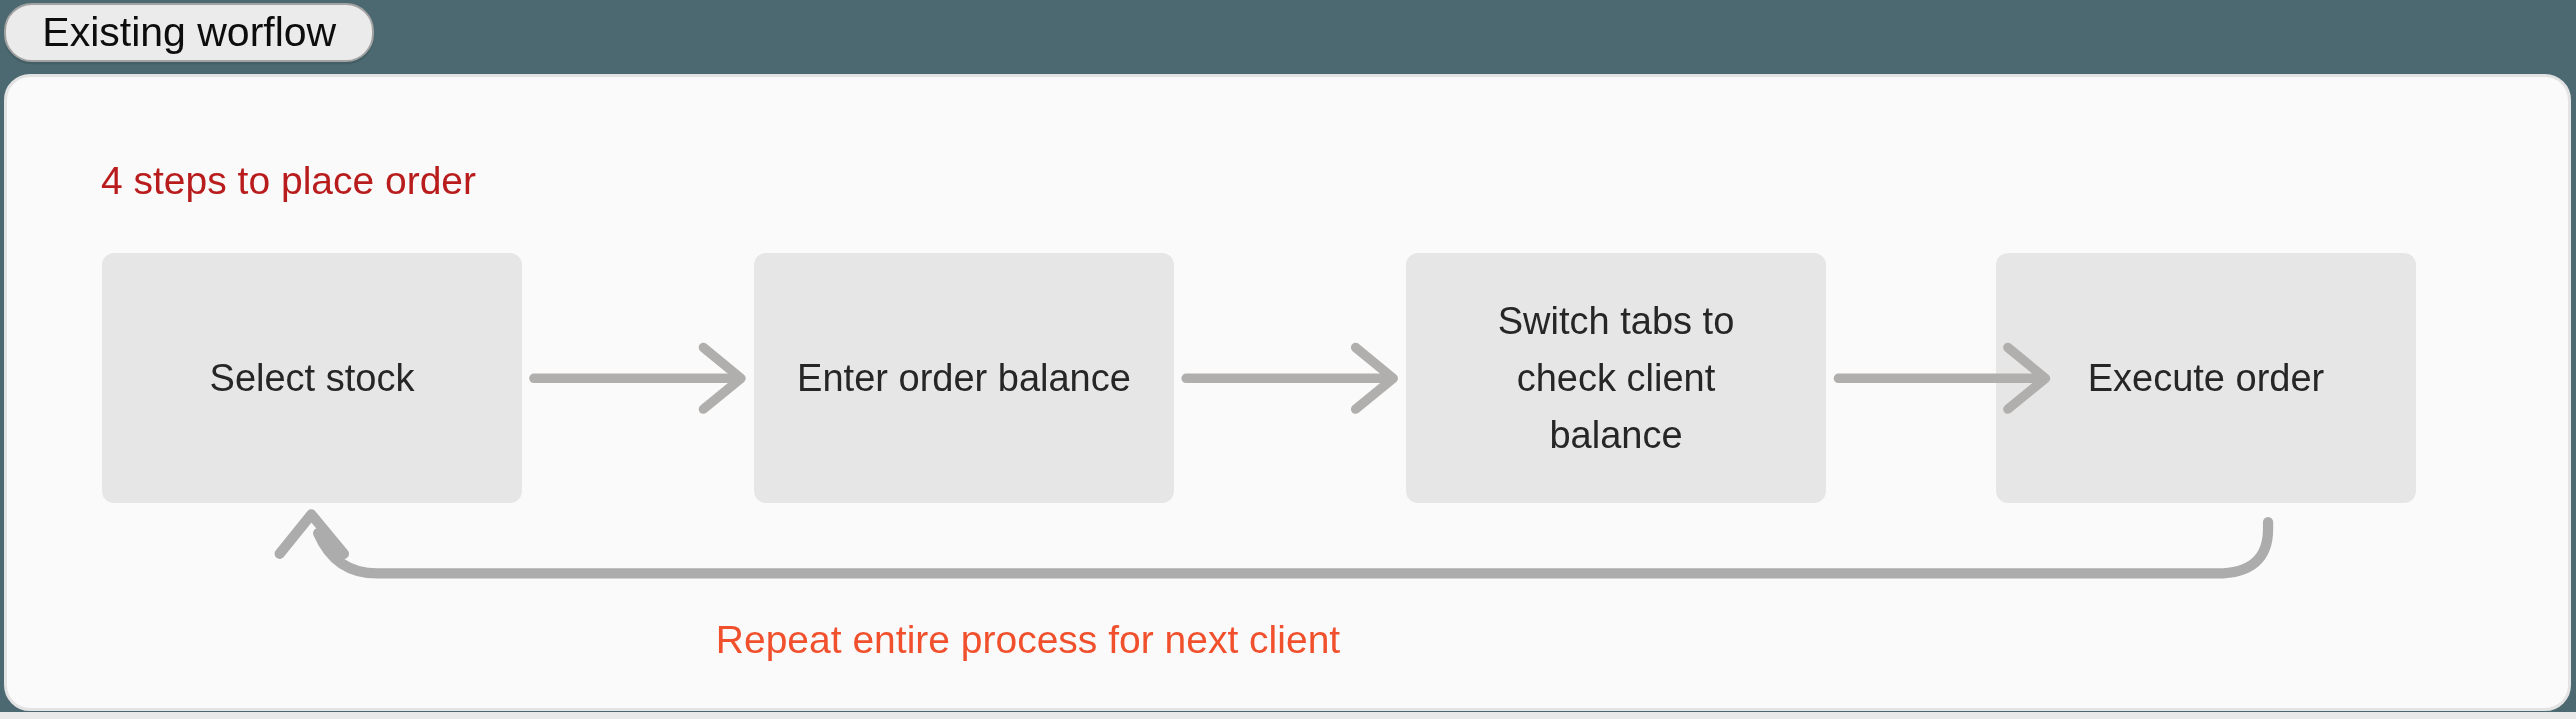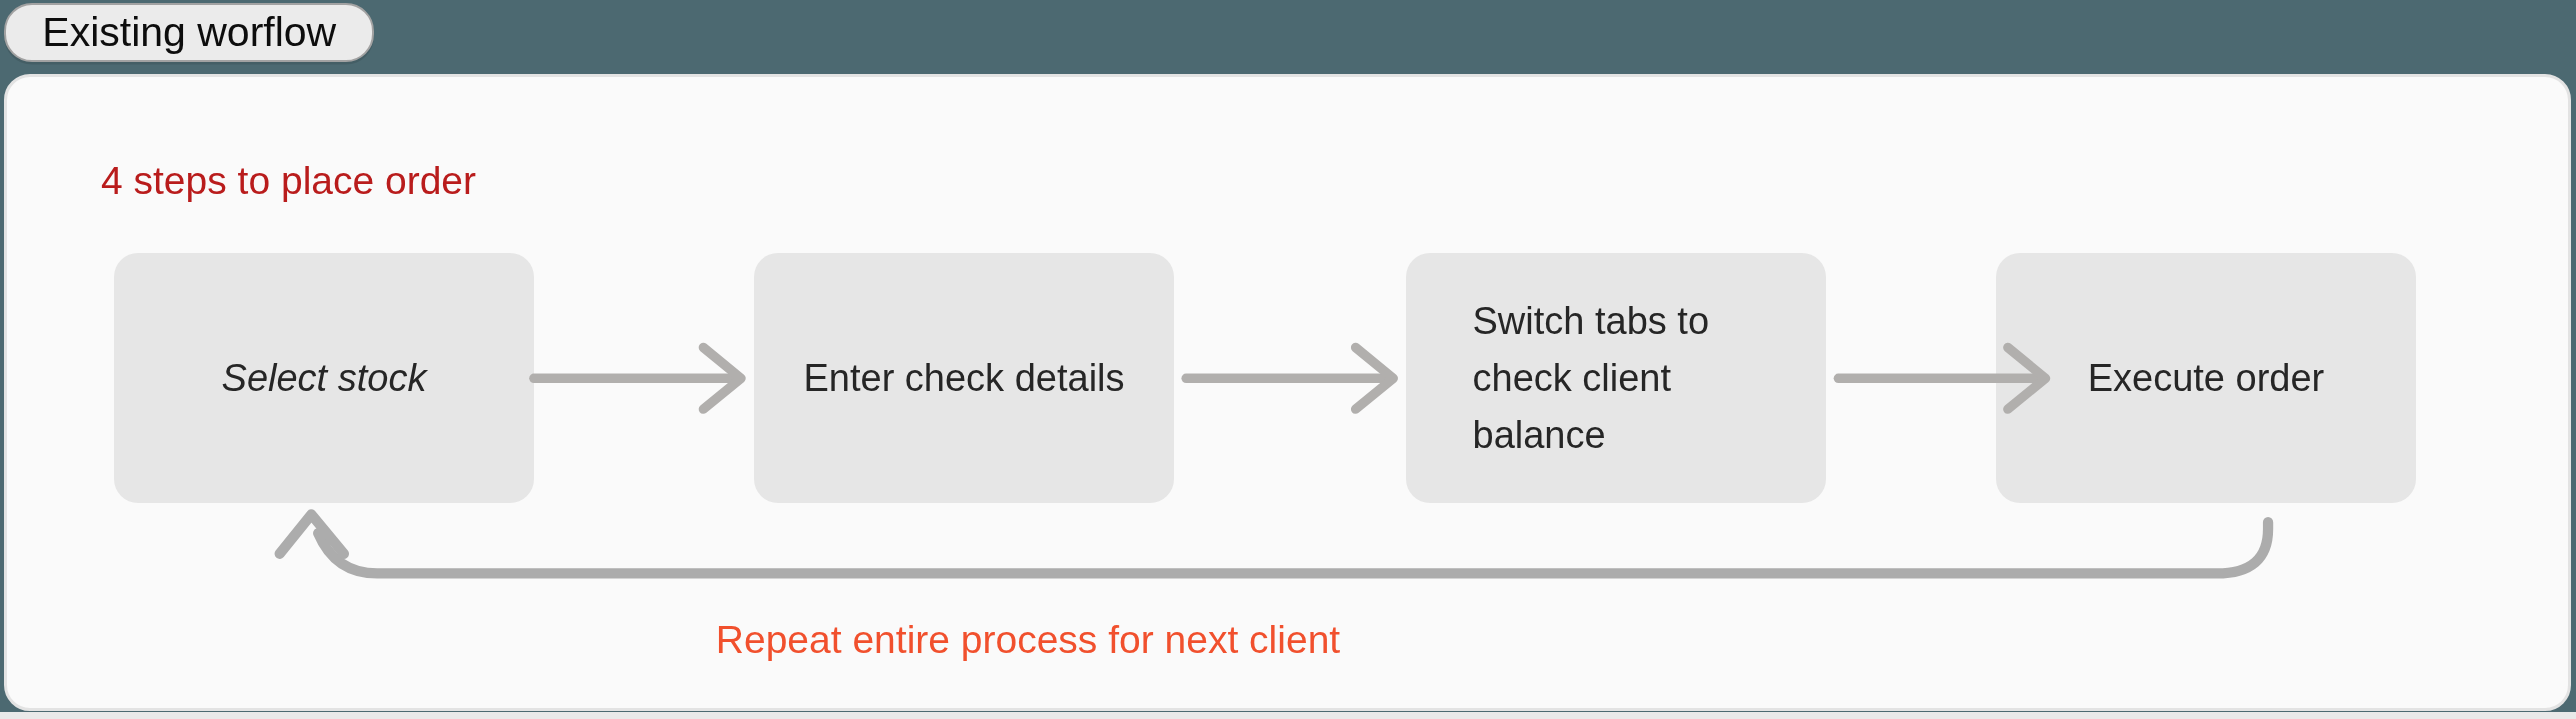--- a/index.html
+++ b/index.html
@@ -61,32 +61,33 @@
     color: #b91c1c;
     z-index: 2;
   }
 
   .step-box {
     position: absolute;
     top: 253px;
     width: 420px; height: 250px;
     box-sizing: border-box;
     background: #e6e6e6;
-    border-radius: 24px;
+    border-radius: 12px;
     display: flex;
     align-items: center;
     justify-content: center;
+    text-align: center;
     z-index: 2;
   }
   .step-box .step-label {
     font-size: 38px;
     line-height: 1.5;
     color: #262626;
   }
-  .step-1 { left: 114px; font-style: italic; }
+  .step-1 { left: 102px; }
   .step-2 { left: 754px; }
   .step-3 { left: 1406px; }
   .step-4 { left: 1996px; }
   .step-3 .step-label { max-width: 287px; }
 
   .arrows-overlay {
     position: absolute;
     left: 0; top: 0;
     width: 2576px; height: 719px;
     z-index: 2;
@@ -115,21 +116,21 @@
 
 <div class="card"></div>
 
 <div class="card-title">4 steps to place order</div>
 
 <div class="step-box step-1">
   <span class="step-label">Select stock</span>
 </div>
 
 <div class="step-box step-2">
-  <span class="step-label">Enter check details</span>
+  <span class="step-label">Enter order balance</span>
 </div>
 
 <div class="step-box step-3">
   <span class="step-label">Switch tabs to check client balance</span>
 </div>
 
 <div class="step-box step-4">
   <span class="step-label">Execute order</span>
 </div>
 

